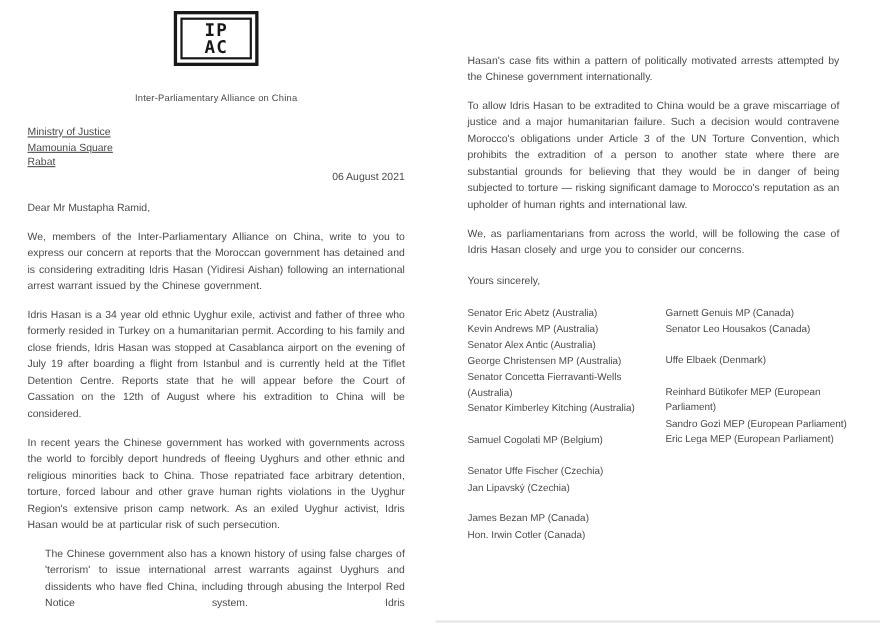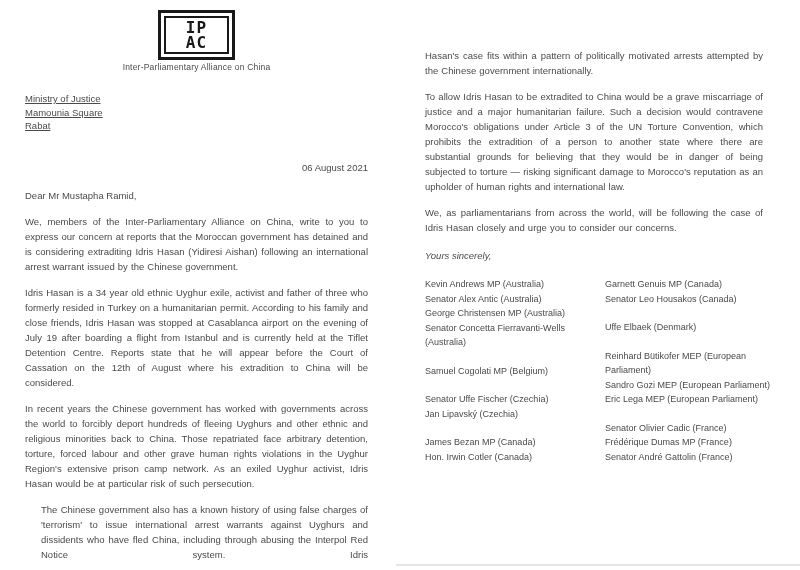--- a/index.html
+++ b/index.html
@@ -19,36 +19,36 @@
 
   
   .logo-wrap{text-align:center;margin-bottom:20px;}
   .logo-box{display:inline-block;border:3px solid var(--logo-color);padding:3px;background:#fff;}
   .logo-inner{
     border:2px solid var(--logo-color);padding:2px 20px;
     font-family:"DejaVu Sans Mono",monospace;font-weight:bold;
     font-size:16px;line-height:15px;color:var(--logo-color);letter-spacing:1px;
   }
   .logo-line{display:block;}
-  .logo-caption{font-size:8.5px;margin-top:2px;color:var(--text-color);letter-spacing:.2px;}
+  .logo-caption{font-size:8.5px;margin-top:24px;color:var(--text-color);letter-spacing:.2px;}
 
   
   .recipient{font-size:9.5px;line-height:13.5px;text-decoration:underline;}
-  .date{font-size:9.5px;text-align:right;margin-top:29px;}
+  .date{font-size:9.5px;text-align:right;margin-top:1px;}
   .salutation{font-size:9.5px;margin-top:15px;line-height:15px;}
 
   
   .body p{
     font-size:9.5px;line-height:15px;text-align:justify;
     margin:11px 0 0 0;word-spacing:.5px;
   }
   .page-right .body p:first-child{margin-top:0;}
   .body p.cont{text-align-last:justify;margin-left:16px;}
 
-  .closing{font-size:9.5px;margin-top:13px;line-height:15px;font-style:italic;}
+  .closing{font-size:9.5px;margin-top:13px;line-height:15px;}
 
   
   .sig-columns{display:flex;margin-top:14px;}
   .sig-col{font-size:9px;line-height:14.5px;}
   .sig-col-left{width:180px;flex:none;padding-right:8px;box-sizing:border-box;}
   .sig-col-right{width:172px;flex:none;}
   .sig-group{margin-bottom:14px;}
 
   .page2-bottom-edge{
     position:absolute;left:396px;top:564px;width:404px;height:2px;
@@ -94,24 +94,26 @@
         <p>Hasan's case fits within a pattern of politically motivated arrests attempted by the Chinese government internationally.</p>
         <p>To allow Idris Hasan to be extradited to China would be a grave miscarriage of justice and a major humanitarian failure. Such a decision would contravene Morocco's obligations under Article 3 of the UN Torture Convention, which prohibits the extradition of a person to another state where there are substantial grounds for believing that they would be in danger of being subjected to torture — risking significant damage to Morocco's reputation as an upholder of human rights and international law.</p>
         <p>We, as parliamentarians from across the world, will be following the case of Idris Hasan closely and urge you to consider our concerns.</p>
       </div>
 
     <div class="closing">Yours sincerely,</div>
 
     <div class="sig-columns">
       <div class="sig-col sig-col-left" id="sig-left">
           <div class="sig-group">
+            <div class="sig">Senator Eric Abetz (Australia)</div>
             <div class="sig">Kevin Andrews MP (Australia)</div>
             <div class="sig">Senator Alex Antic (Australia)</div>
             <div class="sig">George Christensen MP (Australia)</div>
             <div class="sig">Senator Concetta Fierravanti-Wells (Australia)</div>
+            <div class="sig">Senator Kimberley Kitching (Australia)</div>
           </div>
           <div class="sig-group">
             <div class="sig">Samuel Cogolati MP (Belgium)</div>
           </div>
           <div class="sig-group">
             <div class="sig">Senator Uffe Fischer (Czechia)</div>
             <div class="sig">Jan Lipavský (Czechia)</div>
           </div>
           <div class="sig-group">
             <div class="sig">James Bezan MP (Canada)</div>
@@ -124,24 +126,19 @@
             <div class="sig">Senator Leo Housakos (Canada)</div>
           </div>
           <div class="sig-group">
             <div class="sig">Uffe Elbaek (Denmark)</div>
           </div>
           <div class="sig-group">
             <div class="sig">Reinhard Bütikofer MEP (European Parliament)</div>
             <div class="sig">Sandro Gozi MEP (European Parliament)</div>
             <div class="sig">Eric Lega MEP (European Parliament)</div>
           </div>
-          <div class="sig-group">
-            <div class="sig">Senator Olivier Cadic (France)</div>
-            <div class="sig">Frédérique Dumas MP (France)</div>
-            <div class="sig">Senator André Gattolin (France)</div>
-          </div>
         </div>
     </div>
   </div>
 
 </div>
 
 <div class="page2-bottom-edge"></div>
 
 </body></html>

